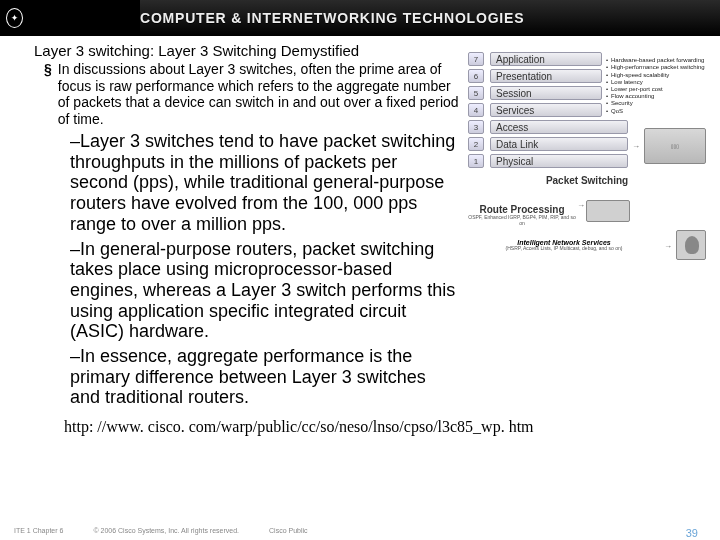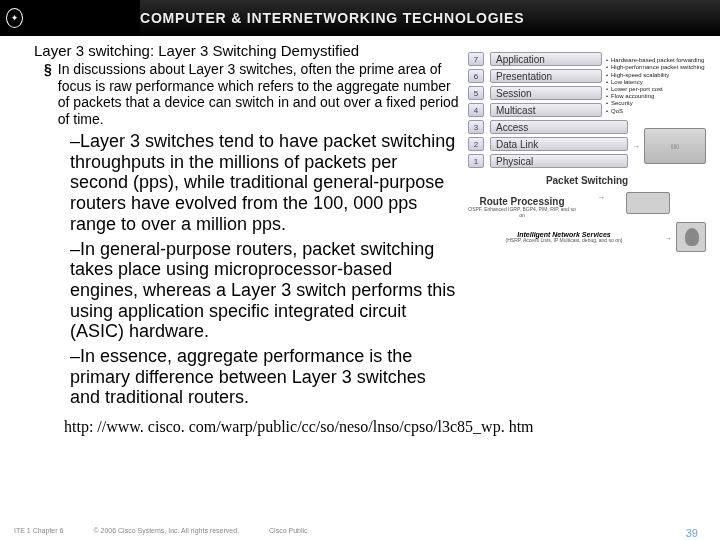--- a/index.html
+++ b/index.html
@@ -18,21 +18,21 @@
 .diag{border:0;padding:0}
 .row{display:flex;align-items:center;gap:6px;margin-bottom:3px}
 .num{width:16px;height:14px;background:linear-gradient(#eef,#ccd);border:1px solid #99a;border-radius:2px;font-size:8px;display:flex;align-items:center;justify-content:center;color:#444}
 .lab{flex:1;height:14px;background:linear-gradient(#f0f0f4,#d0d0d8);border:1px solid #99a;border-radius:2px;font-size:10px;display:flex;align-items:center;padding-left:5px;color:#333}
 .side{width:100px;font-size:6px;line-height:1.2;color:#222}
 .side li{list-style:none;position:relative;padding-left:5px}
 .side li:before{content:"•";position:absolute;left:0}
 .link{display:flex;gap:4px;align-items:center}
 .link-main{flex:1}
 .dev{width:62px;height:36px;background:linear-gradient(#d8d8d8,#b8b8b8);border:1px solid #888;border-radius:2px;font-size:5px;display:flex;align-items:center;justify-content:center;color:#555}
-.box2{display:flex;gap:21px;margin-top:6px;align-items:flex-start}
+.box2{display:flex;gap:1px;margin-top:14px;align-items:flex-start}
 .cap{font-size:10px;font-weight:bold;text-align:center;margin-top:4px;color:#333}
 .sm{font-size:5px;text-align:center;color:#555;line-height:1.1}
 .rp{width:108px}
 .rp-dev{width:44px;height:22px;background:#d0d0d0;border:1px solid #888;border-radius:2px}
 .ins{display:flex;gap:4px;align-items:center;margin-top:4px}
 .ins-lab{font-size:7px;font-style:italic;width:60px;text-align:right}
 .head{width:30px;height:30px;background:#d0d0d0;border:1px solid #888;border-radius:2px;position:relative}
 .head:before{content:"";position:absolute;left:8px;top:5px;width:14px;height:18px;background:#888;border-radius:50% 50% 40% 40%}
 .url{font-family:"Times New Roman",serif;font-size:16px;margin:10px 0 0 64px}
 .ftr{position:absolute;bottom:6px;left:14px;right:14px;font-size:7px;color:#888;display:flex;gap:30px}
@@ -73,21 +73,21 @@
           <div class="row">
               <span class="num">6</span>
               <span class="lab">Presentation</span>
             </div>
           <div class="row">
               <span class="num">5</span>
               <span class="lab">Session</span>
             </div>
           <div class="row">
               <span class="num">4</span>
-              <span class="lab">Multicast</span>
+              <span class="lab">Services</span>
             </div>
         </div>
         <ul class="side">
           <li>Hardware-based packet forwarding</li>
           <li>High-performance packet switching</li>
           <li>High-speed scalability</li>
           <li>Low latency</li>
           <li>Lower per-port cost</li>
           <li>Flow accounting</li>
           <li>Security</li>

